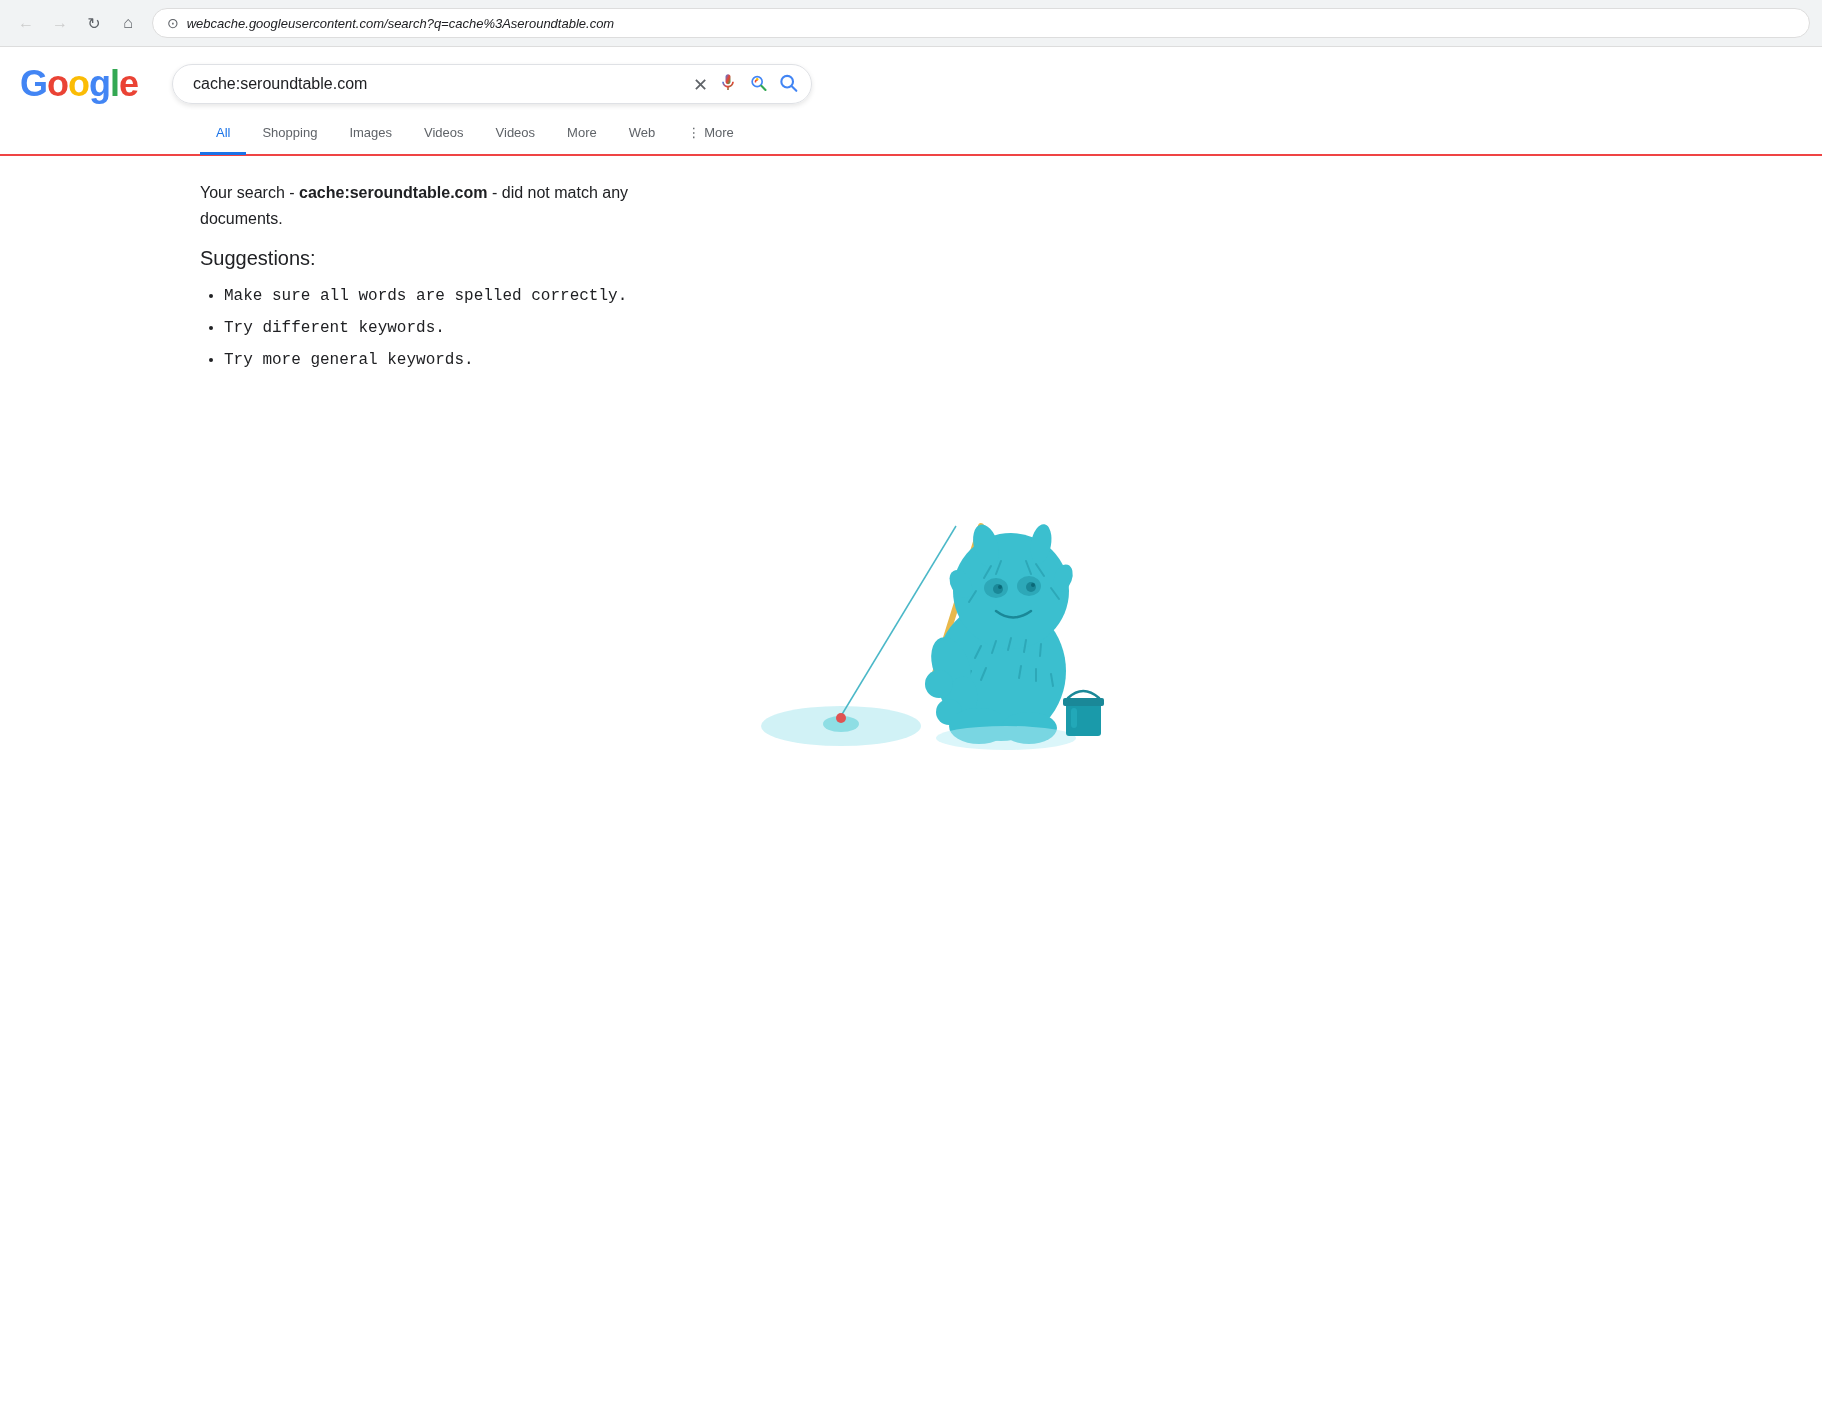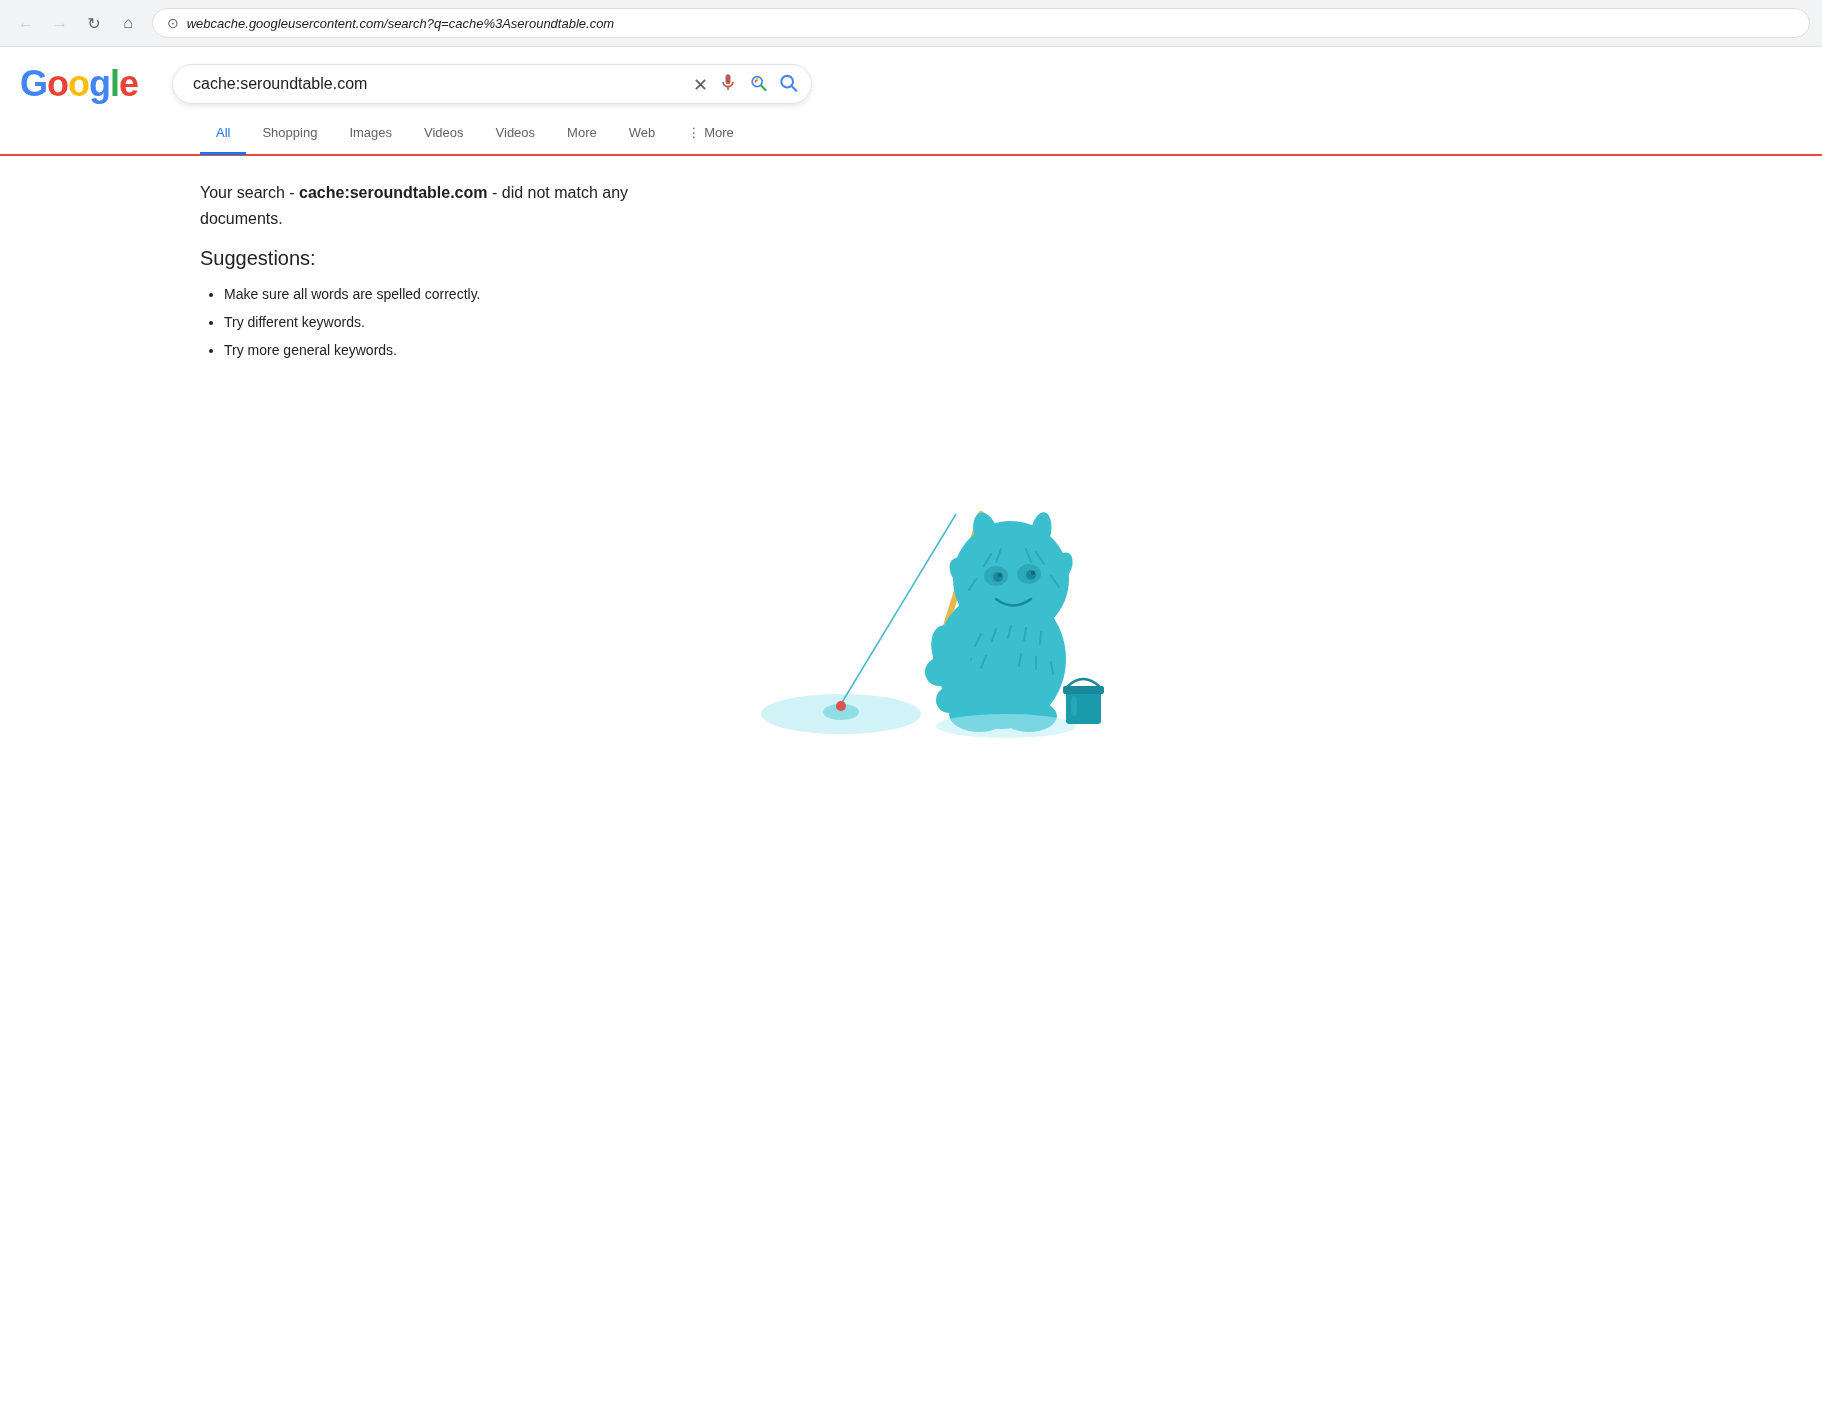--- a/index.html
+++ b/index.html
@@ -164,22 +164,23 @@
     .no-results-text strong {
       font-weight: 700;
     }
     .suggestions-title {
       font-size: 20px;
       margin-bottom: 10px;
     }
     .suggestions-list {
       list-style: disc;
       padding-left: 24px;
-      font-size: 14px;
+      font-size: 16px;
       line-height: 2;
+      font-family: Liberation Mono, monospace;
     }
 
     
     .illustration-container {
       display: flex;
       justify-content: center;
       margin-top: 40px;
       padding-bottom: 40px;
     }
 

